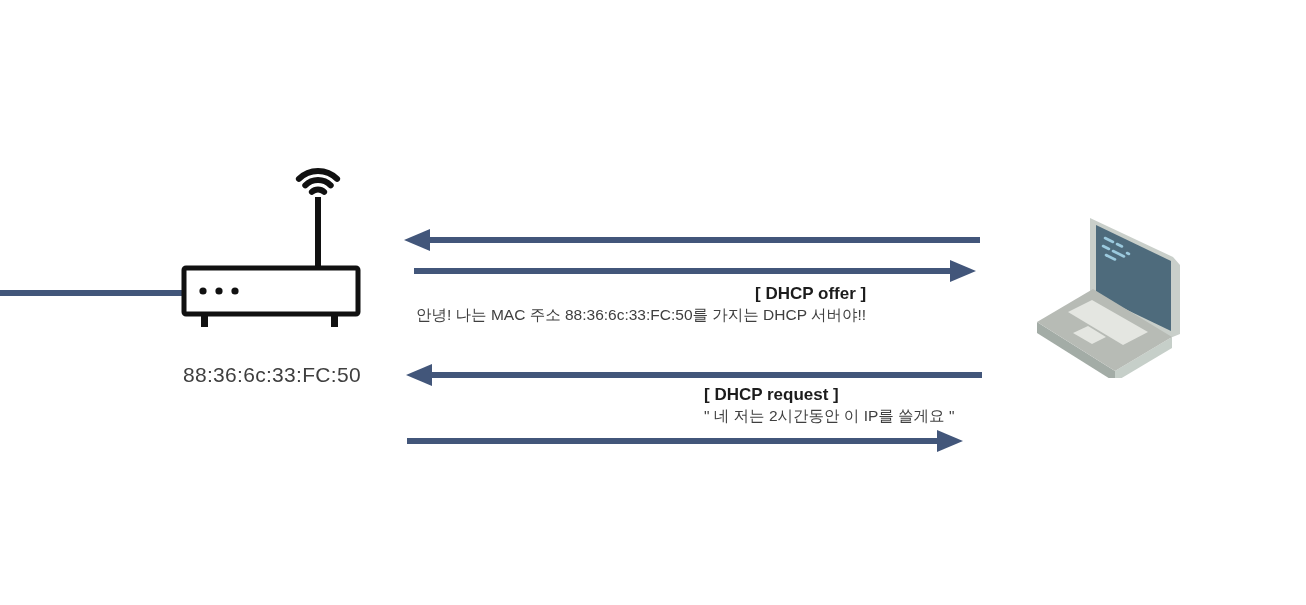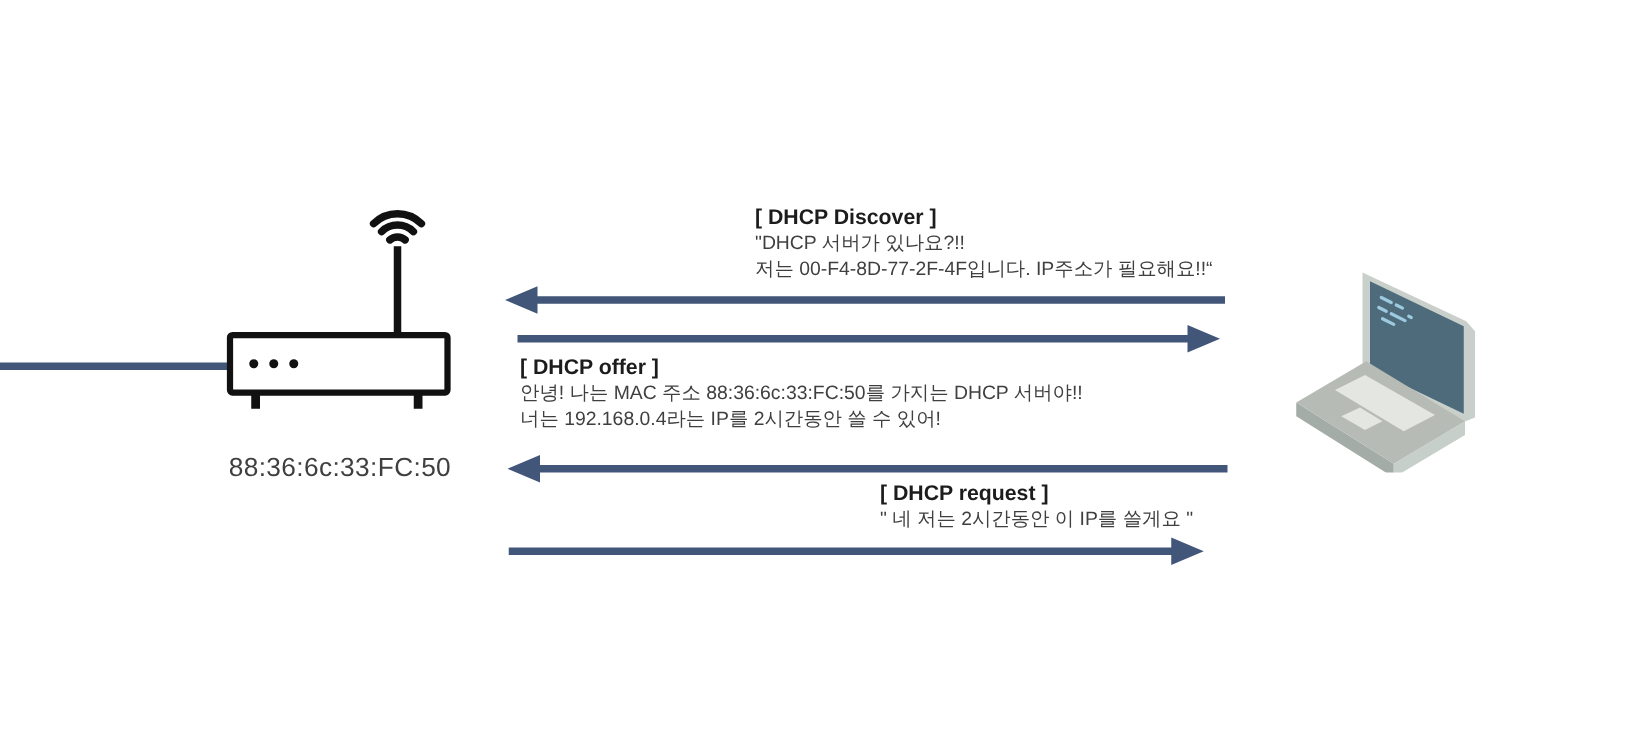--- a/index.html
+++ b/index.html
@@ -91,30 +91,24 @@
   <div class="arrow dir-left" style="left:406px;top:364px;width:576px;">
     <span class="head"></span>
     <span class="shaft"></span>
   </div>
 
   <div class="arrow dir-right" style="left:407px;top:430px;width:556px;">
     <span class="shaft"></span>
     <span class="head"></span>
   </div>
 
-  <div class="msg" style="left:604px;top:163px;">
-    <div class="msg-title">[ DHCP Discover ]</div>
-    <div class="msg-line">"DHCP 서버가 있나요?!!</div>
-    <div class="msg-line">저는 00-F4-8D-77-2F-4F입니다. IP주소가 필요해요!!“</div>
-  </div>
 
-  <div class="msg" style="left:416px;top:283px;">
+  <div class="msg" style="left:416px;top:283px;text-align:right;">
     <div class="msg-title">[ DHCP offer ]</div>
     <div class="msg-line">안녕! 나는 MAC 주소 88:36:6c:33:FC:50를 가지는 DHCP 서버야!!</div>
-    <div class="msg-line">너는 192.168.0.4라는 IP를 2시간동안 쓸 수 있어!</div>
   </div>
 
   <div class="msg" style="left:704px;top:384px;">
     <div class="msg-title">[ DHCP request ]</div>
     <div class="msg-line">" 네 저는 2시간동안 이 IP를 쓸게요 "</div>
   </div>
 
 
 </div>
 

